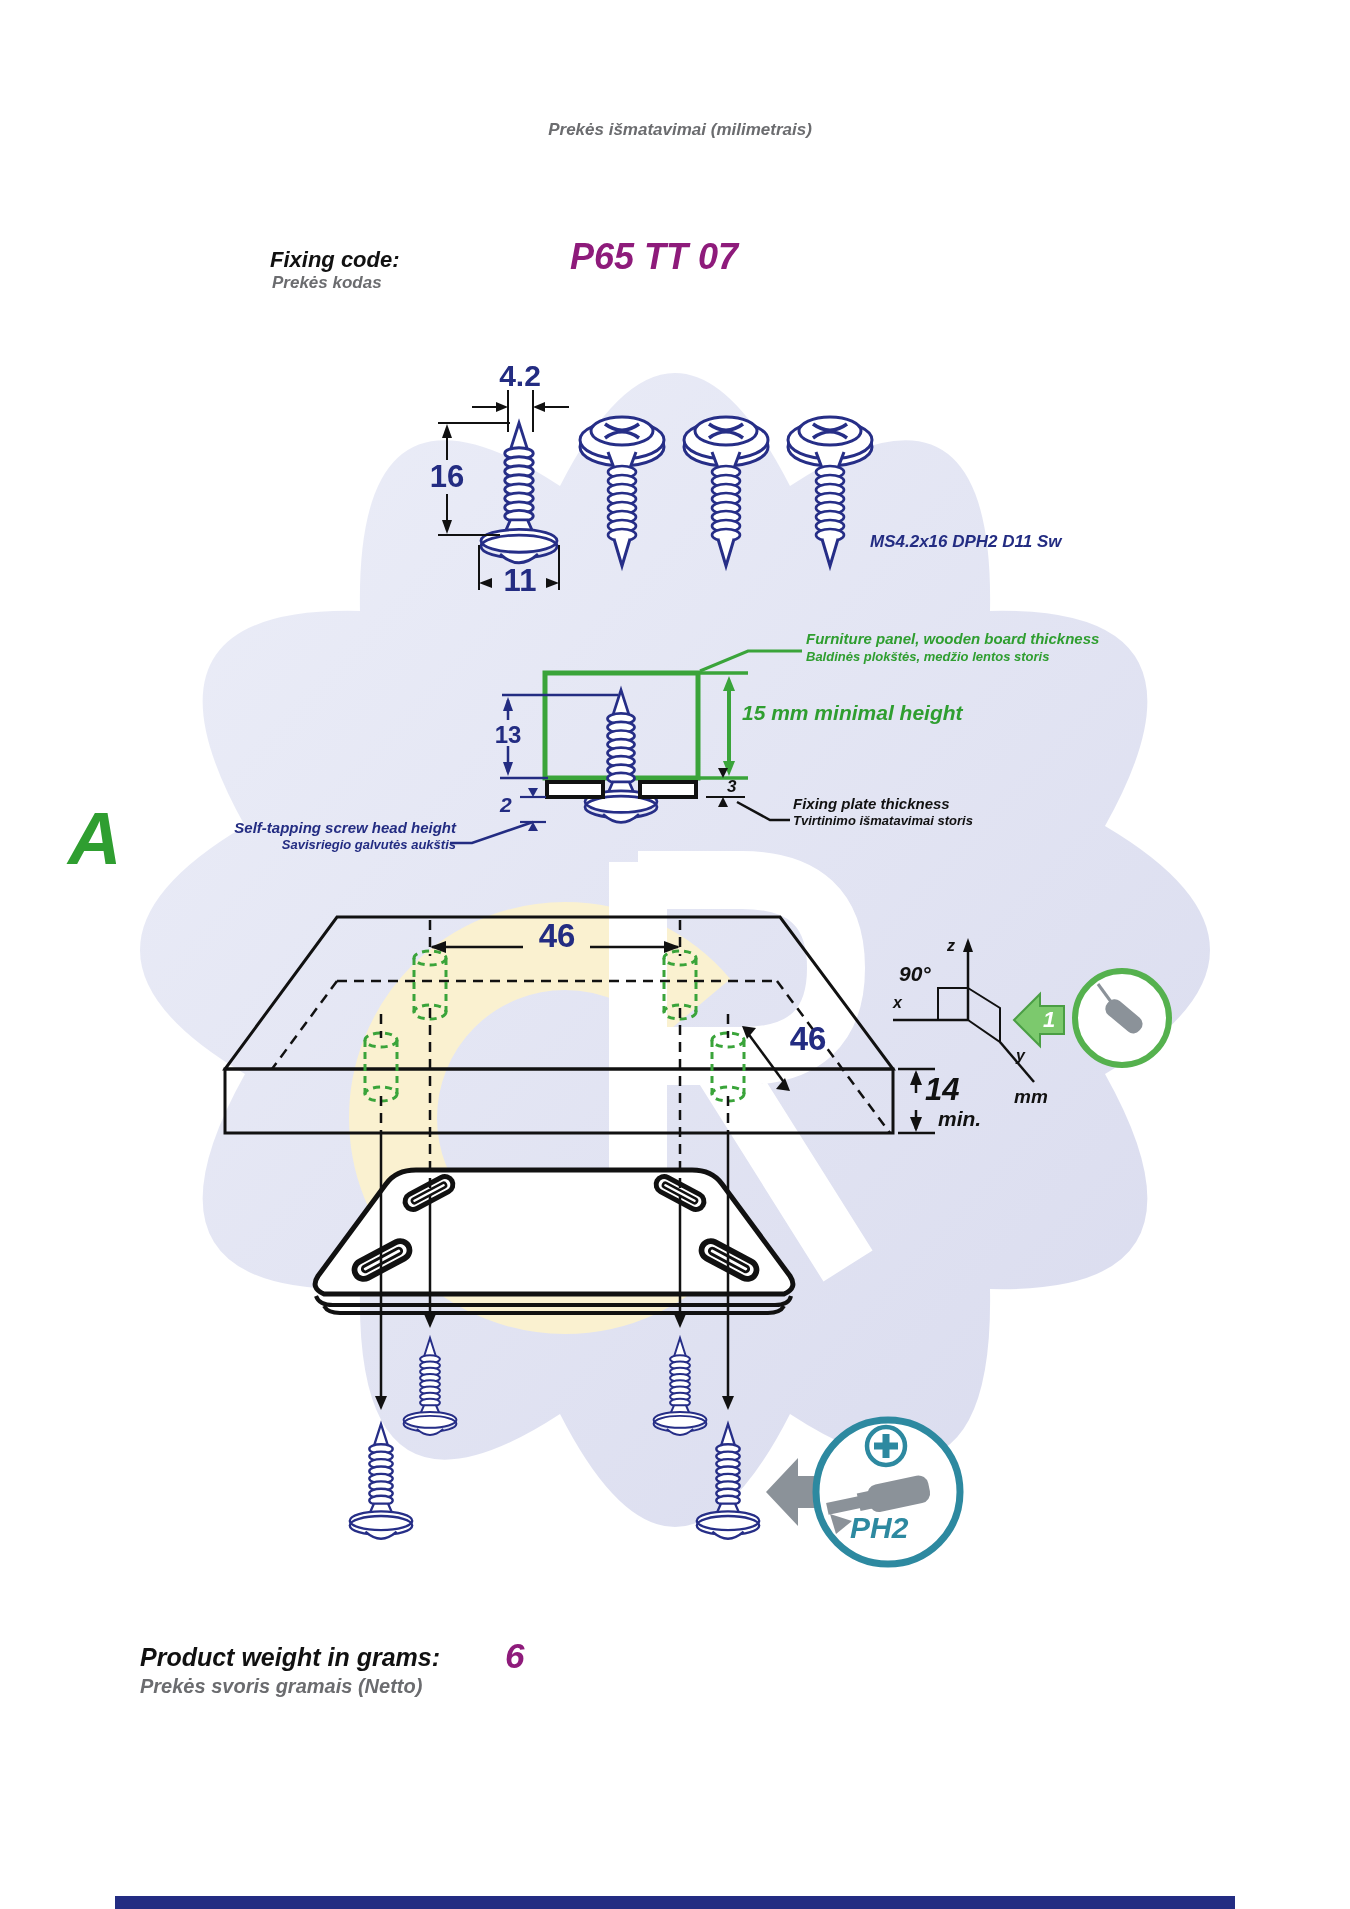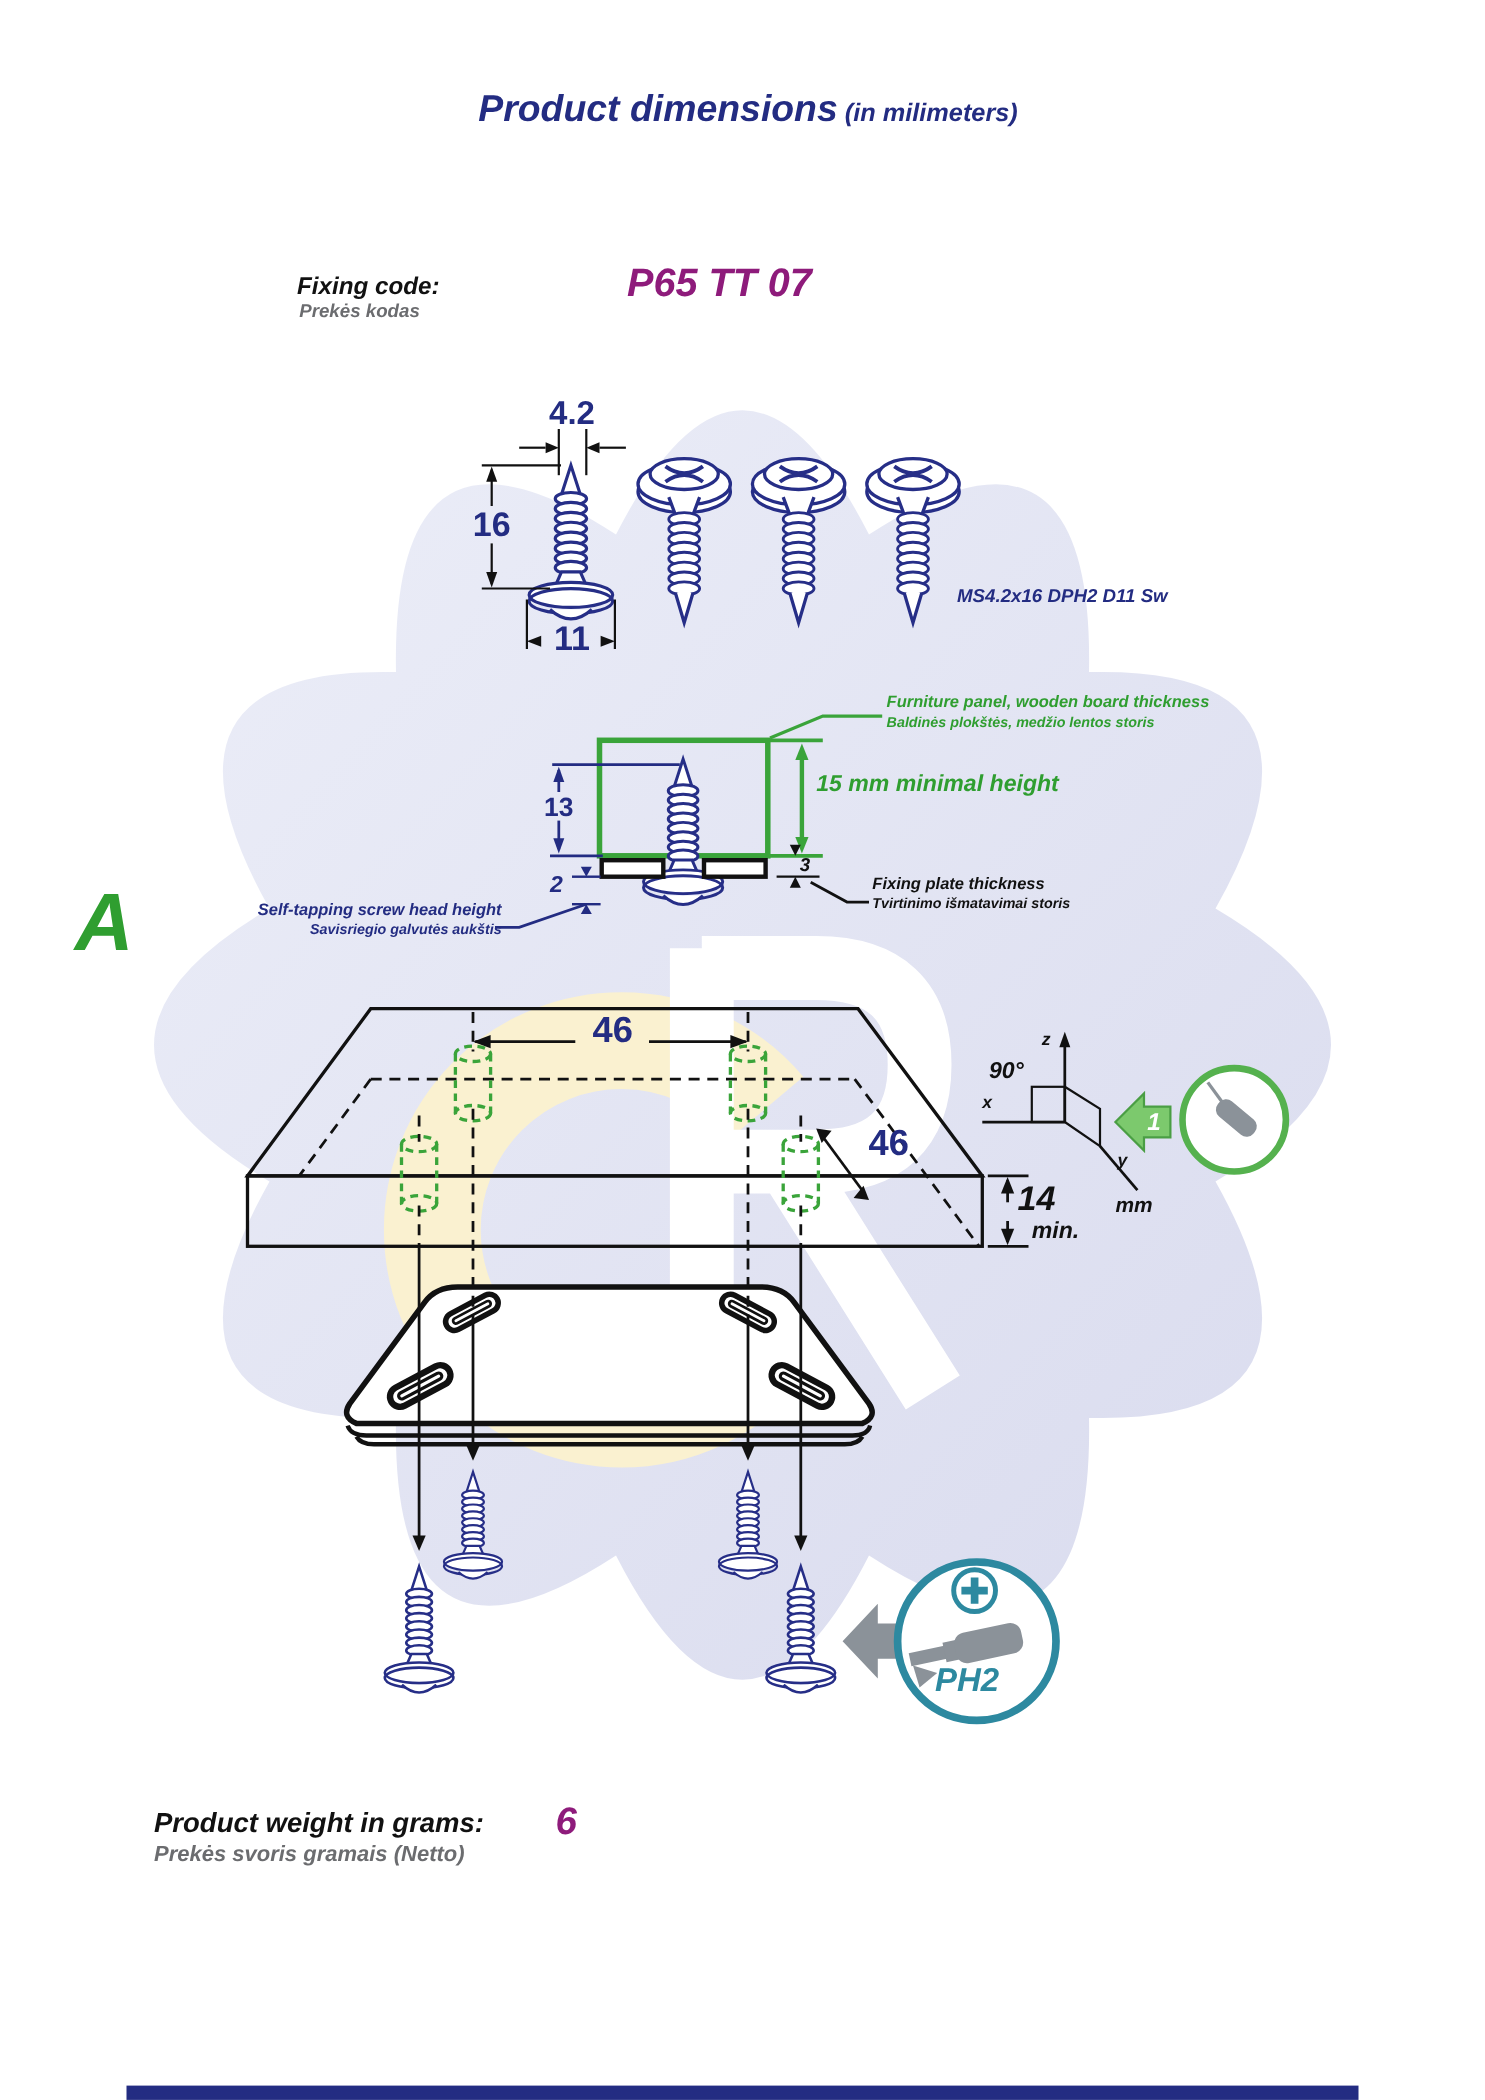--- a/index.html
+++ b/index.html
@@ -281,23 +281,21 @@
     <path d="M886,1434 L886,1458 M874,1446 L898,1446" stroke="#2d89a0" stroke-width="7" fill="none"></path>
     <g transform="translate(888,1496) rotate(-12)" fill="#8b9299">
       <rect x="-62" y="-6" width="34" height="12"></rect>
       <rect x="-30" y="-9" width="12" height="18"></rect>
       <rect x="-20" y="-14" width="62" height="28" rx="10"></rect>
     </g>
     <polygon points="830,1514 852,1521 836,1534" fill="#8b9299"></polygon>
   </g>
 </svg>
 
-<div class="lbl ctr" style="left:330px;top:82px;width:700px;">
-  <span class="bi navy" style="font-size:34px;">Product dimensions</span><span class="bi navy" style="font-size:23px;"> (in milimeters)</span>
-</div>
+<div class="lbl ctr bi gray" style="left:330px;top:121px;width:700px;font-size:17px;">Prekės išmatavimai (milimetrais)</div>
 
 <div class="lbl bi black" style="left:270px;top:248px;font-size:22px;">Fixing code:</div>
 <div class="lbl bi gray" style="left:272px;top:274px;font-size:17px;">Prekės kodas</div>
 <div class="lbl bi purple" style="left:570px;top:238px;font-size:36px;">P65 TT 07</div>
 
 <div class="lbl ctr b navy" style="left:489px;top:360px;width:62px;font-size:30px;">4.2</div>
 <div class="lbl ctr b navy" style="left:424px;top:461px;width:46px;font-size:31px;">16</div>
 <div class="lbl ctr b navy" style="left:497px;top:565px;width:46px;font-size:31px;">11</div>
 <div class="lbl bi navy" style="left:870px;top:533px;font-size:17px;">MS4.2x16 DPH2 D11 Sw</div>
 

